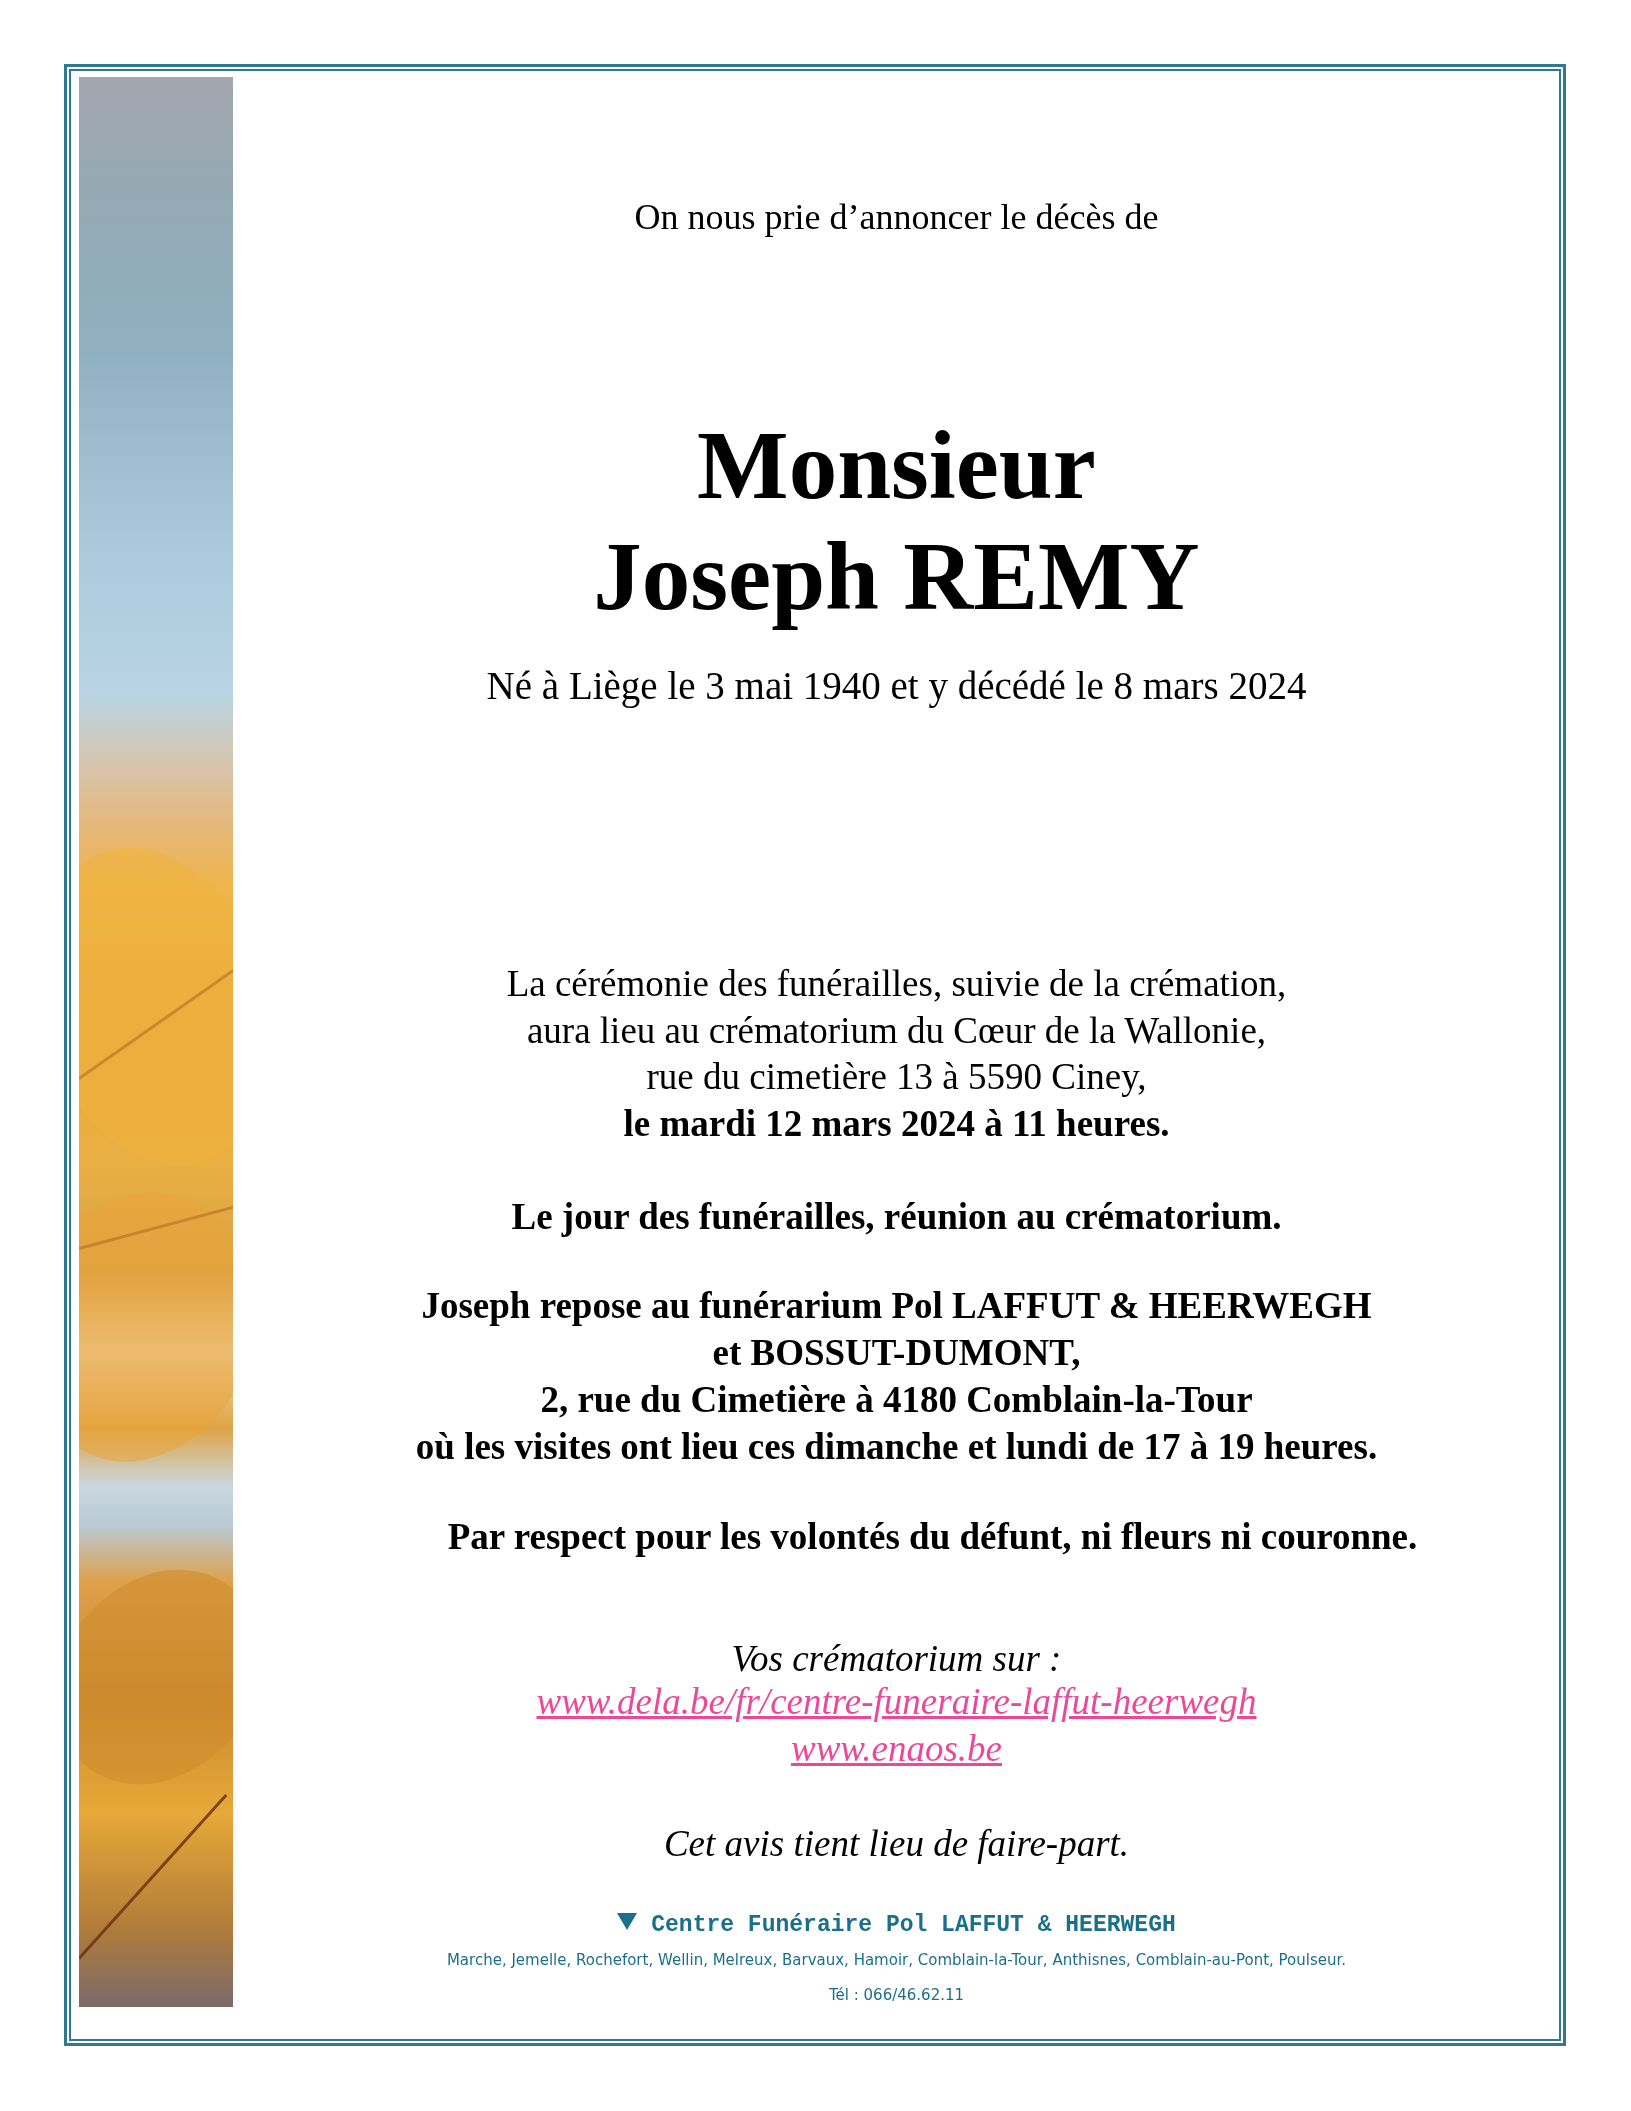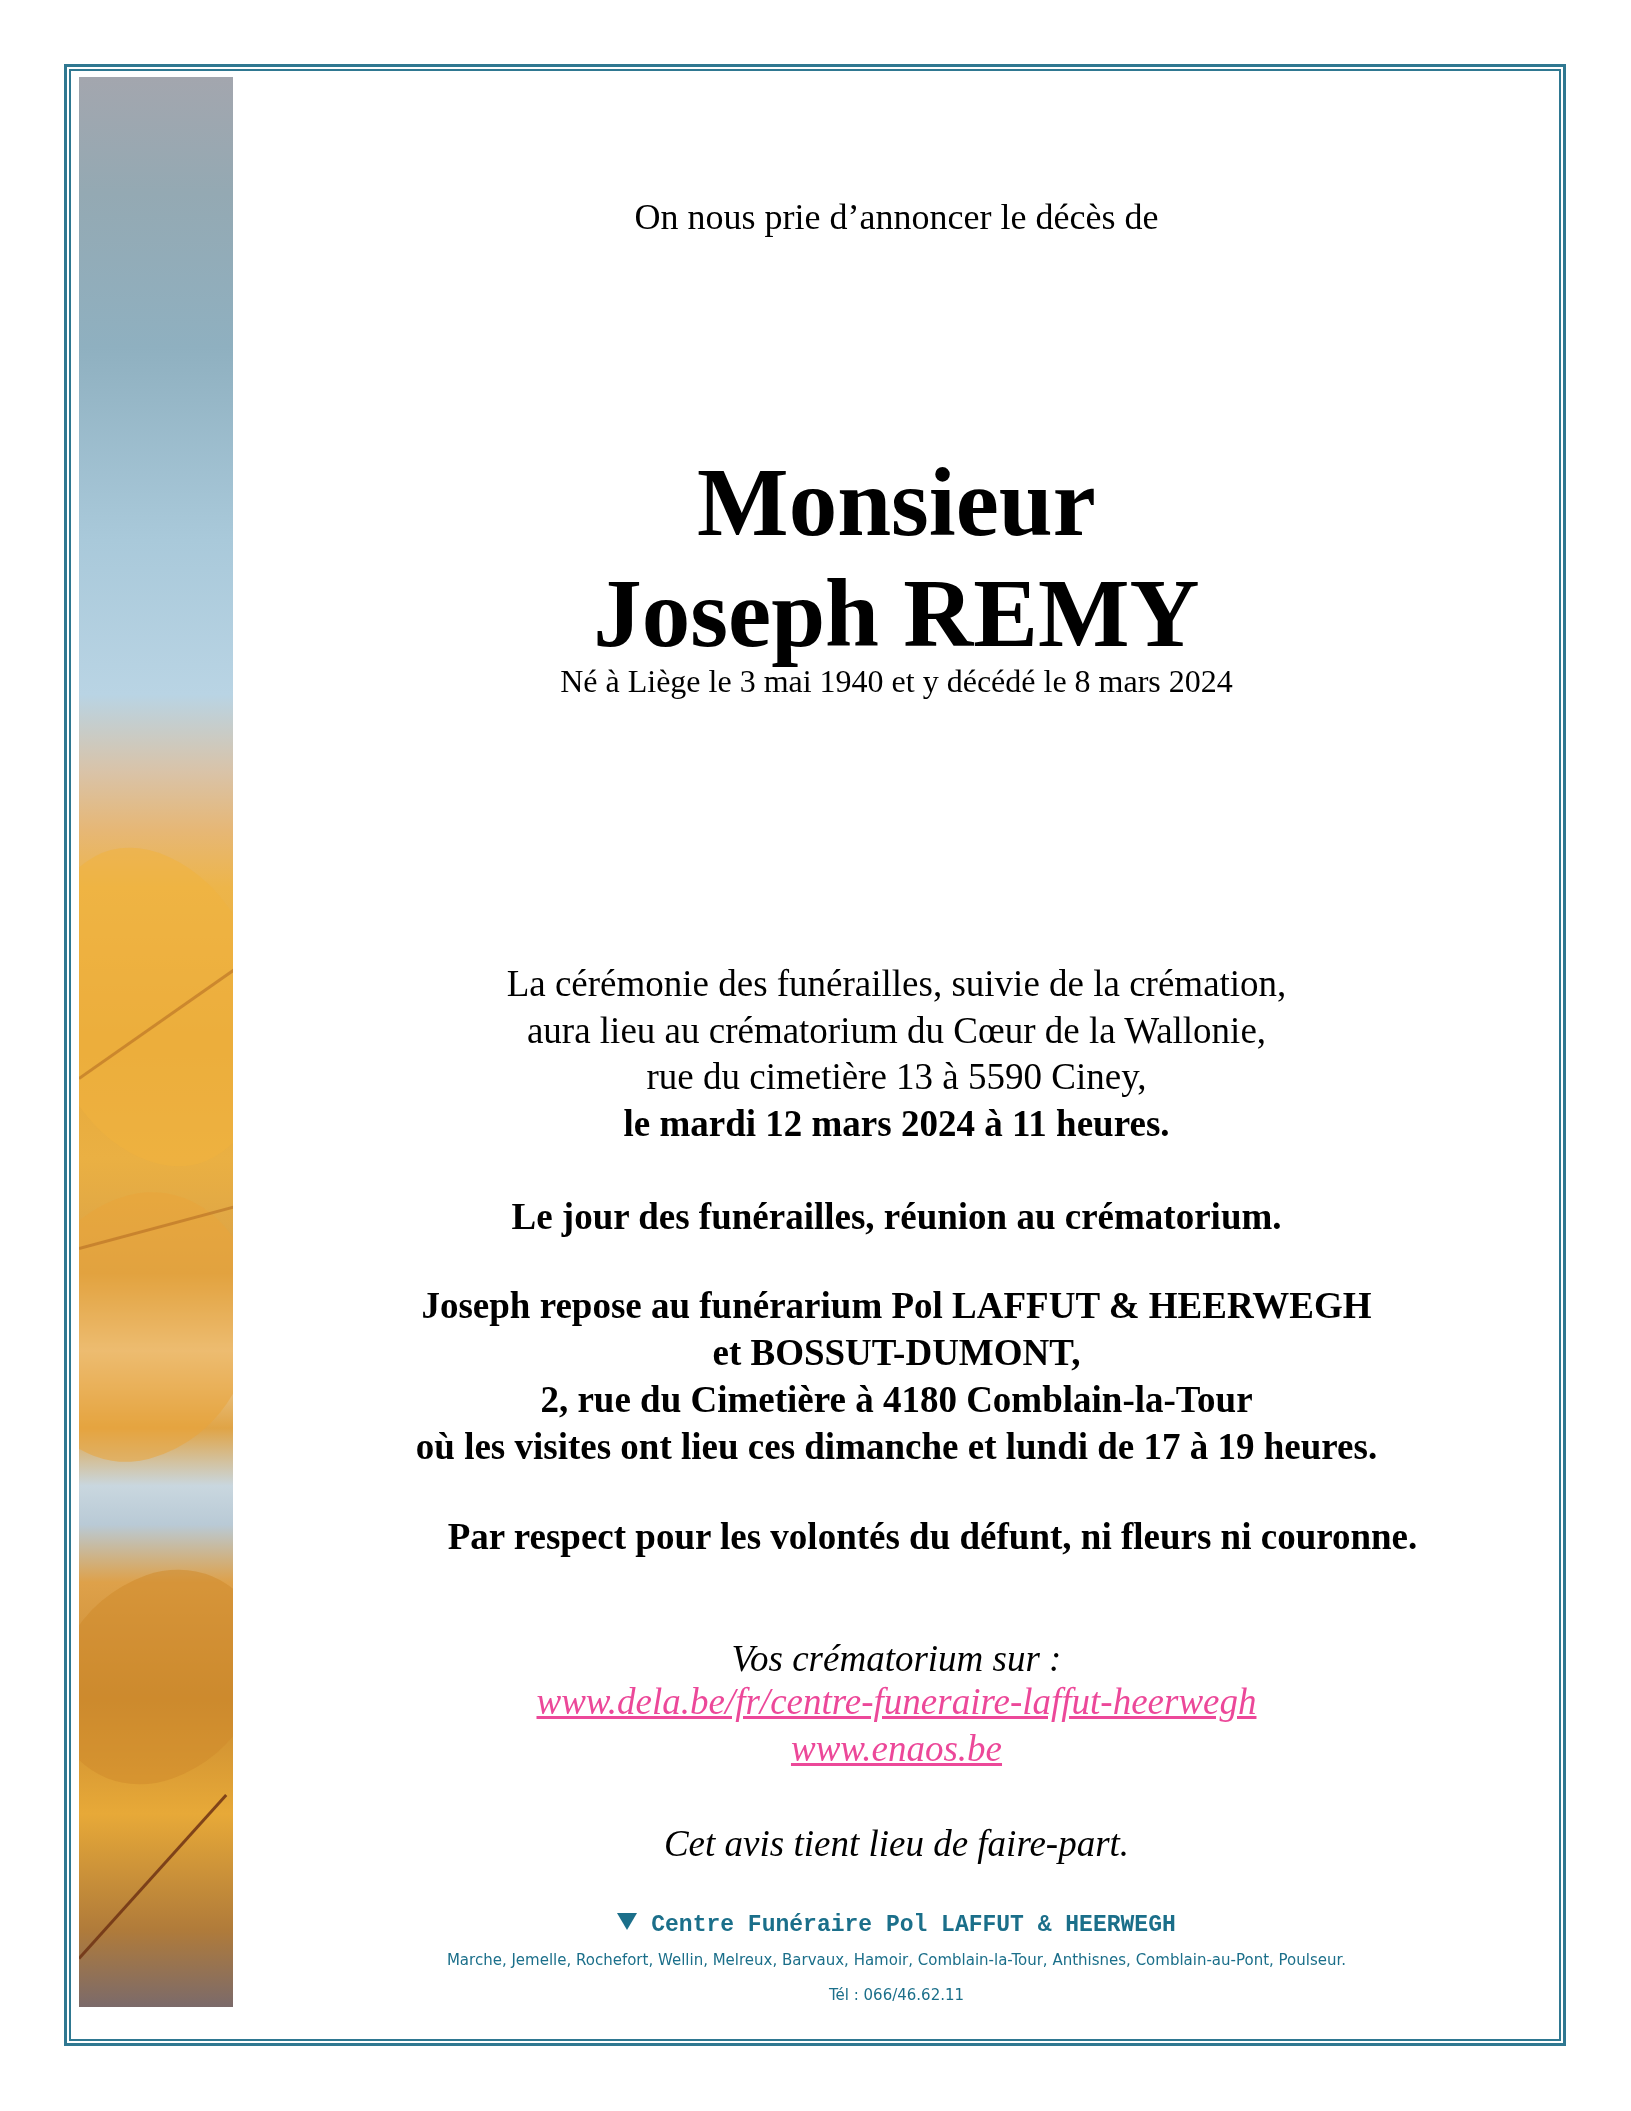--- a/index.html
+++ b/index.html
@@ -82,22 +82,22 @@
     height: 1524px;
   }
   .line {
     position: absolute;
     left: 0;
     width: 100%;
     text-align: center;
     white-space: nowrap;
   }
   .intro { font-size: 36px; }
-  .title { font-size: 97px; font-weight: bold; margin-top: 37px; }
-  .birth { font-size: 32px; }
+  .title { font-size: 97px; font-weight: bold; }
+  .birth { font-size: 39px; }
   .body-text { font-size: 37px; }
   .bold { font-weight: bold; }
   .italic { font-style: italic; font-size: 37px; }
   .link {
     color: #ec4899;
     text-decoration: underline;
     font-style: italic;
     font-size: 37px;
   }
   .footer-title {

